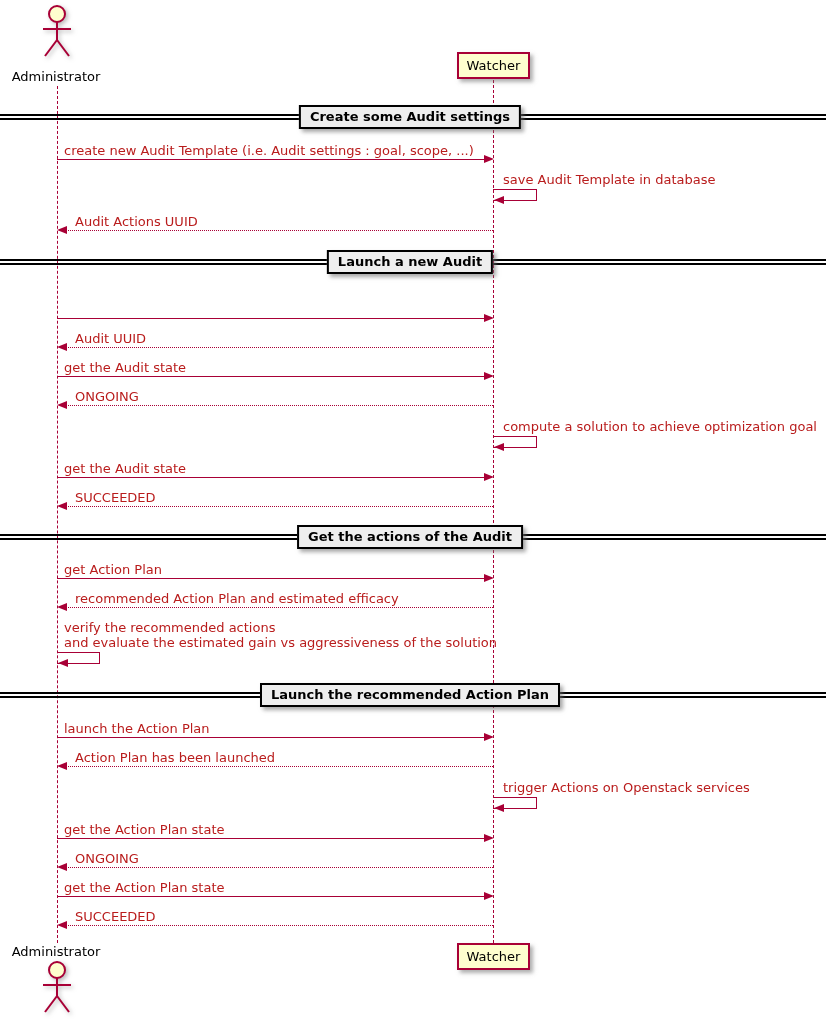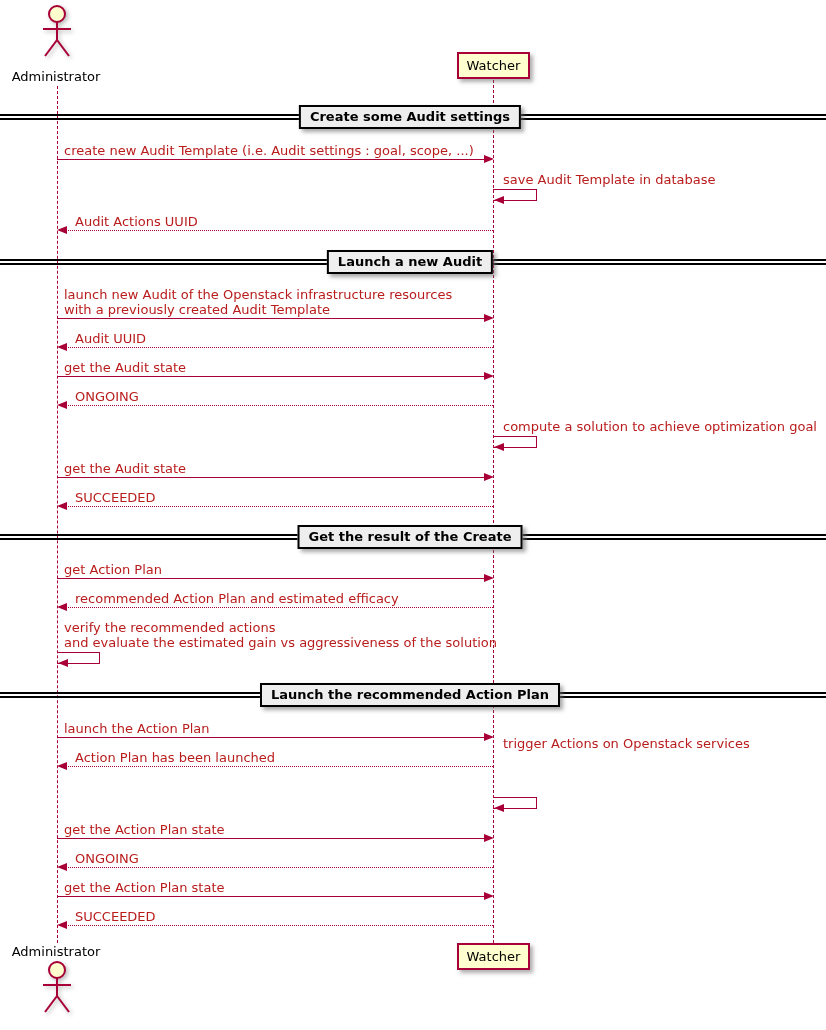--- a/index.html
+++ b/index.html
@@ -96,22 +96,20 @@
   <div class="loop watcher" style="top:189px;"></div>
   <div class="loop-ah watcher" style="top:196px;"></div>
 
   <div class="mlabel to-admin" style="top:214px;">Audit Actions UUID</div>
   <div class="ln dotted" style="top:230px;"></div>
   <div class="ah l" style="top:226px;"></div>
 
   <div class="divline" style="top:259px;"></div>
   <div class="divbox" style="top:250px;">Launch a new Audit</div>
 
-  <div class="mlabel from-admin" style="top:287px;">launch new Audit of the Openstack infrastructure resources
-with a previously created Audit Template</div>
   <div class="ln solid" style="top:318px;"></div>
   <div class="ah r" style="top:314px;"></div>
 
   <div class="mlabel to-admin" style="top:331px;">Audit UUID</div>
   <div class="ln dotted" style="top:347px;"></div>
   <div class="ah l" style="top:343px;"></div>
 
   <div class="mlabel from-admin" style="top:360px;">get the Audit state</div>
   <div class="ln solid" style="top:376px;"></div>
   <div class="ah r" style="top:372px;"></div>
@@ -126,21 +124,21 @@
 
   <div class="mlabel from-admin" style="top:461px;">get the Audit state</div>
   <div class="ln solid" style="top:477px;"></div>
   <div class="ah r" style="top:473px;"></div>
 
   <div class="mlabel to-admin" style="top:490px;">SUCCEEDED</div>
   <div class="ln dotted" style="top:506px;"></div>
   <div class="ah l" style="top:502px;"></div>
 
   <div class="divline" style="top:534px;"></div>
-  <div class="divbox" style="top:525px;">Get the result of the Create</div>
+  <div class="divbox" style="top:525px;">Get the actions of the Audit</div>
 
   <div class="mlabel from-admin" style="top:562px;">get Action Plan</div>
   <div class="ln solid" style="top:578px;"></div>
   <div class="ah r" style="top:574px;"></div>
 
   <div class="mlabel to-admin" style="top:591px;">recommended Action Plan and estimated efficacy</div>
   <div class="ln dotted" style="top:607px;"></div>
   <div class="ah l" style="top:603px;"></div>
 
   <div class="mlabel from-admin" style="top:620px;">verify the recommended actions
@@ -152,21 +150,21 @@
   <div class="divbox" style="top:683px;">Launch the recommended Action Plan</div>
 
   <div class="mlabel from-admin" style="top:721px;">launch the Action Plan</div>
   <div class="ln solid" style="top:737px;"></div>
   <div class="ah r" style="top:733px;"></div>
 
   <div class="mlabel to-admin" style="top:750px;">Action Plan has been launched</div>
   <div class="ln dotted" style="top:766px;"></div>
   <div class="ah l" style="top:762px;"></div>
 
-  <div class="mlabel right-of-watcher" style="top:736px;">trigger Actions on Openstack services</div>
+  <div class="mlabel right-of-watcher" style="top:780px;">trigger Actions on Openstack services</div>
   <div class="loop watcher" style="top:797px;"></div>
   <div class="loop-ah watcher" style="top:804px;"></div>
 
   <div class="mlabel from-admin" style="top:822px;">get the Action Plan state</div>
   <div class="ln solid" style="top:838px;"></div>
   <div class="ah r" style="top:834px;"></div>
 
   <div class="mlabel to-admin" style="top:851px;">ONGOING</div>
   <div class="ln dotted" style="top:867px;"></div>
   <div class="ah l" style="top:863px;"></div>

